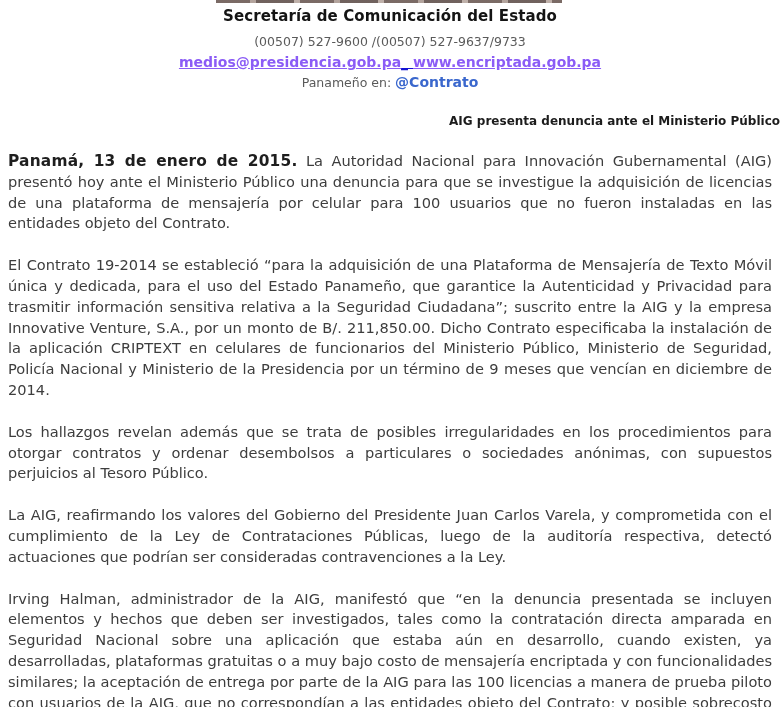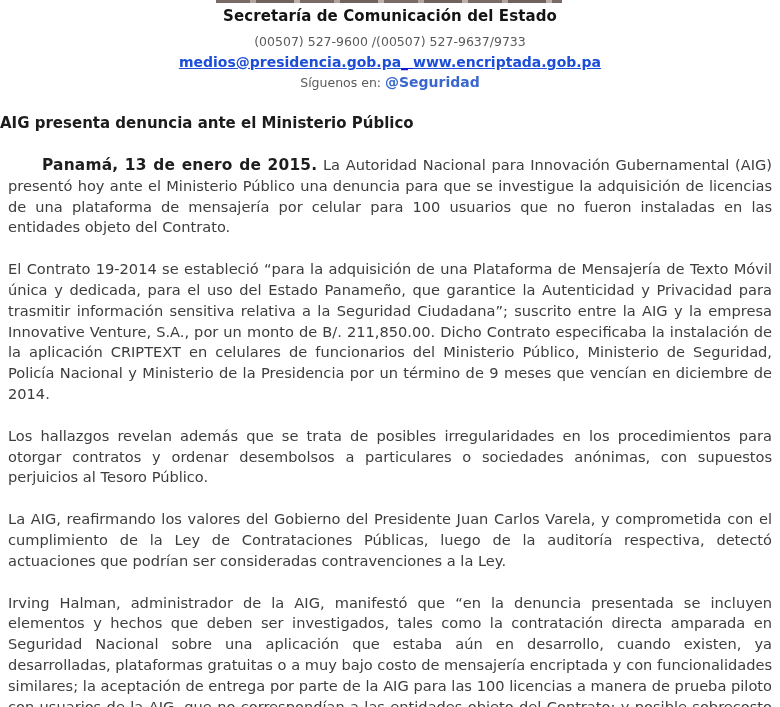--- a/index.html
+++ b/index.html
@@ -22,57 +22,57 @@
   }
 
   header { padding-top: 7px; text-align: center; }
   .org-name {
     font-size: 15px; font-weight: bold; color: #141414; letter-spacing: 0.1px;
   }
   .phones {
     margin-top: 9px; font-size: 12.5px; color: #5a5a5a;
   }
   .links-line { margin-top: 5px; font-size: 14px; font-weight: bold; }
-  .links-line a { color: #1d4ed8; text-decoration: underline; cursor: pointer; }
+  .links-line a { color: #8b5cf6; text-decoration: underline; cursor: pointer; }
   .link-sep { color: #1414d2; text-decoration: underline; white-space: pre; }
   .follow-line { margin-top: 4px; font-size: 12.5px; color: #5a5a5a; }
   .follow-line a {
     font-size: 14px; font-weight: bold; color: #3a67cd; text-decoration: none; cursor: pointer;
   }
 
   h1.article-title {
-    margin: 24px 0 0 0; text-align: left;
-    font-size: 15px; font-weight: bold; color: #1c1c1c;
+    margin: 24px 0 0 0; text-align: right;
+    font-size: 12px; font-weight: bold; color: #1c1c1c;
   }
 
   main.article-body { padding: 0 8px; margin-top: 23px; }
   p.body-para {
     margin: 0 0 21px 0;
     font-size: 14.6px; line-height: 20.8px;
     color: #3d3d3d; text-align: justify;
   }
   p.body-para strong.dateline {
-    color: #1e1e1e; font-size: 15.4px; letter-spacing: 0.2px; margin-left: 34px;
+    color: #1e1e1e; font-size: 15.4px; letter-spacing: 0.2px;
   }
 </style>
 </head>
 <body>
 
 <div class="page">
 
   <div class="logo-strip"></div>
 
   <header>
     <div class="org-name">Secretaría de Comunicación del Estado</div>
     <div class="phones">(00507) 527-9600 /(00507) 527-9637/9733</div>
     <div class="links-line">
       <a href="#">medios@presidencia.gob.pa</a><span class="link-sep">_ </span><a href="#">www.encriptada.gob.pa</a>
     </div>
     <div class="follow-line">
-      <span>Síguenos en: </span><a href="#">@Seguridad</a>
+      <span>Panameño en: </span><a href="#">@Contrato</a>
     </div>
   </header>
 
   <h1 class="article-title">AIG presenta denuncia ante el Ministerio Público</h1>
 
   <main class="article-body" id="paragraphs">
       <p class="body-para"><strong class="dateline">Panamá, 13 de enero de 2015.</strong> La Autoridad Nacional para Innovación Gubernamental (AIG) presentó hoy ante el Ministerio Público una denuncia para que se investigue la adquisición de licencias de una plataforma de mensajería por celular para 100 usuarios que no fueron instaladas en las entidades objeto del Contrato.</p>
       <p class="body-para">El Contrato 19-2014 se estableció “para la adquisición de una Plataforma de Mensajería de Texto Móvil única y dedicada, para el uso del Estado Panameño, que garantice la Autenticidad y Privacidad para trasmitir información sensitiva relativa a la Seguridad Ciudadana”; suscrito entre la AIG y la empresa Innovative Venture, S.A., por un monto de B/. 211,850.00.  Dicho Contrato especificaba la instalación de la aplicación CRIPTEXT en celulares de funcionarios del Ministerio Público, Ministerio de Seguridad, Policía Nacional y Ministerio de la Presidencia por un término de 9 meses que vencían en diciembre de 2014.</p>
       <p class="body-para">Los hallazgos revelan además que se trata de posibles irregularidades en los procedimientos para otorgar contratos y ordenar desembolsos a particulares o sociedades anónimas, con supuestos perjuicios al Tesoro Público.</p>
       <p class="body-para">La AIG, reafirmando los valores del Gobierno del Presidente Juan Carlos Varela, y comprometida con el cumplimiento de la Ley de Contrataciones Públicas, luego de la auditoría respectiva, detectó actuaciones que podrían ser consideradas contravenciones a la Ley.</p>

